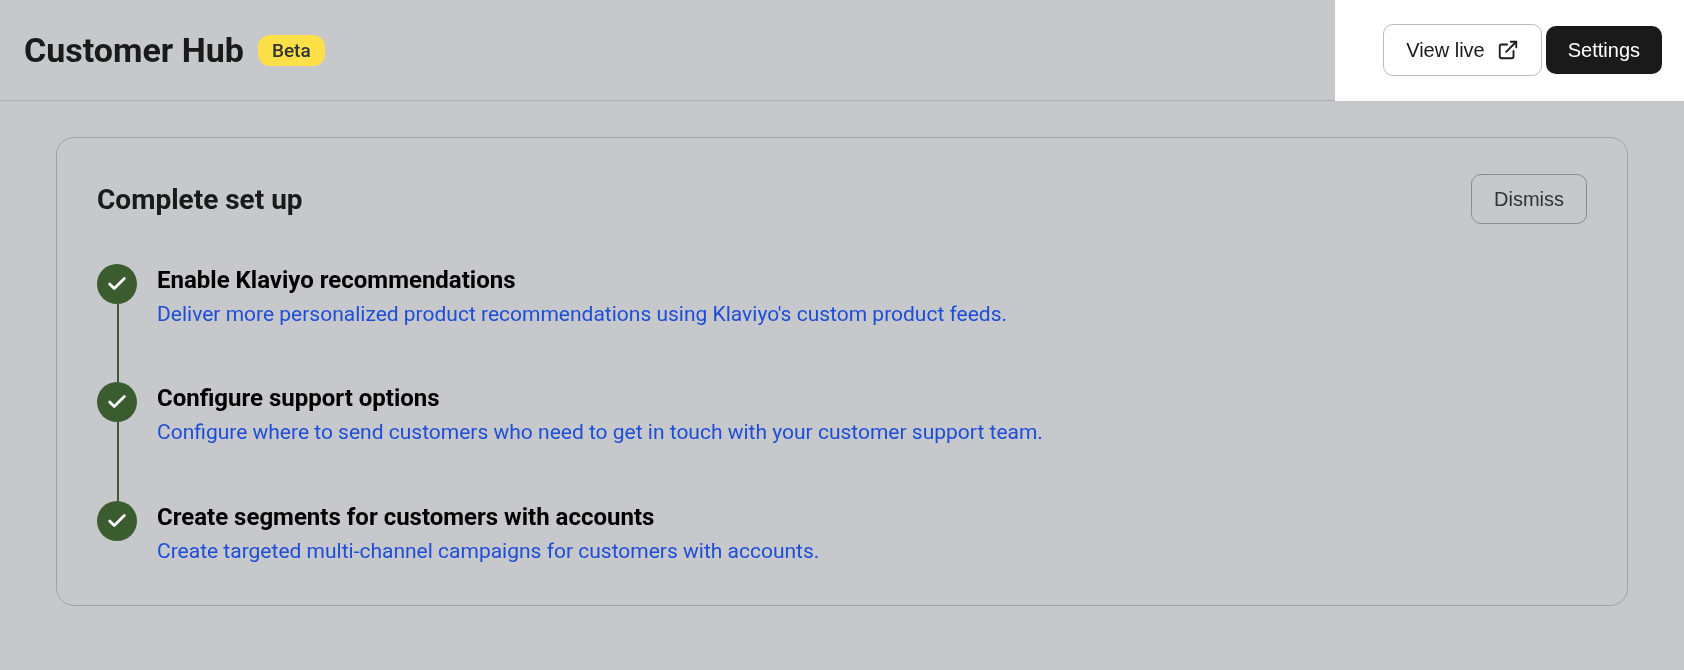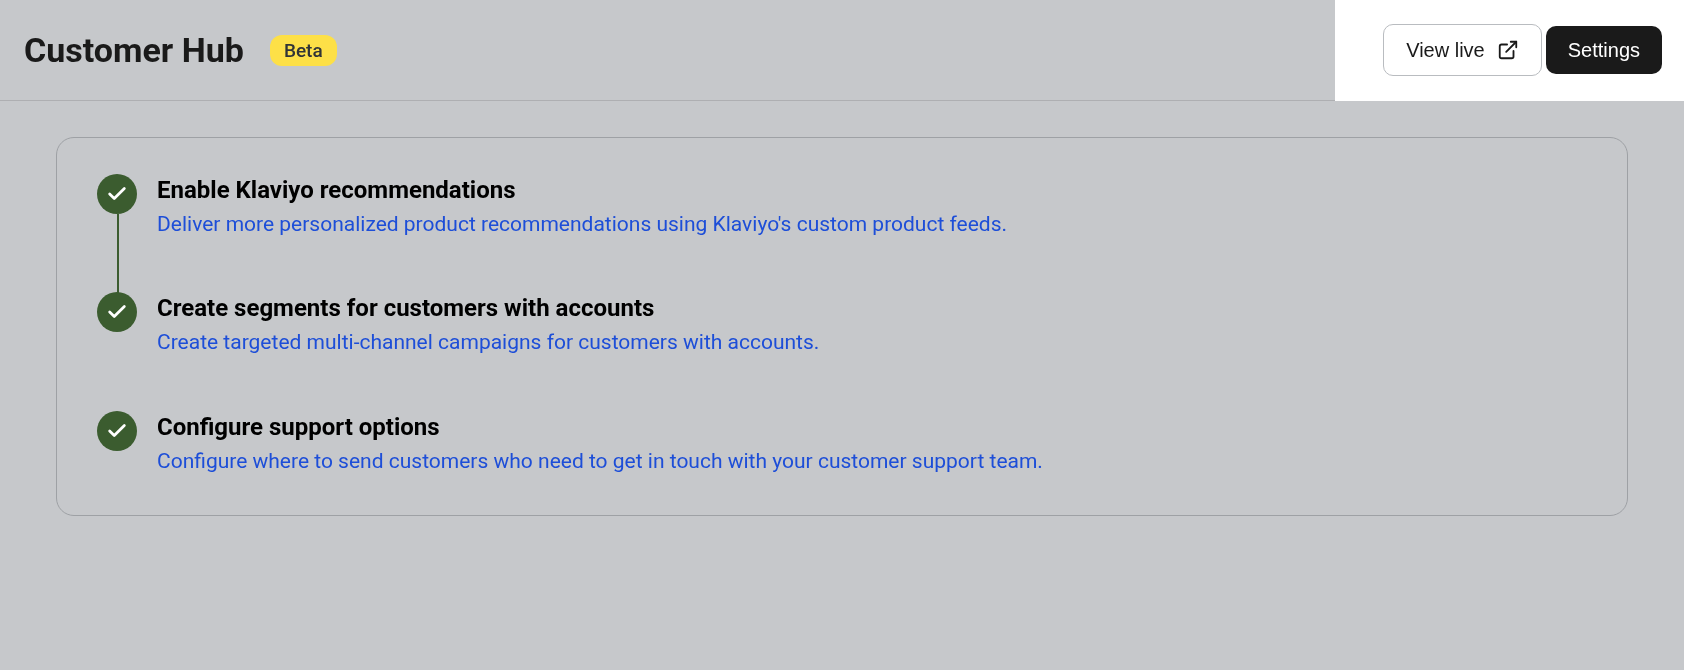--- a/index.html
+++ b/index.html
@@ -21,21 +21,21 @@
       display: flex;
       align-items: center;
       justify-content: space-between;
       padding: 0 0 0 24px;
       border-bottom: 1px solid rgba(0,0,0,0.12);
       height: 101px;
     }
     .header-left {
       display: flex;
       align-items: center;
-      gap: 26px;
+      gap: 14px;
     }
     .page-title {
       font-size: 34px;
       font-weight: 700;
       color: #1a1a1a;
     }
     .beta-badge {
       display: inline-flex;
       align-items: center;
       justify-content: center;
@@ -181,56 +181,60 @@
         <path d="M18 13v6a2 2 0 0 1-2 2H5a2 2 0 0 1-2-2V8a2 2 0 0 1 2-2h6"></path>
         <polyline points="15 3 21 3 21 9"></polyline>
         <line x1="10" y1="14" x2="21" y2="3"></line>
       </svg>
     </button>
     <button class="btn btn-dark">Settings</button>
   </div>
 </div>
 
 <div class="card">
+  <div class="card-header">
+    <h2 class="card-title">Complete set up</h2>
+    <button class="btn btn-outline-gray">Dismiss</button>
+  </div>
 
   <div class="steps">
 
     <div class="step">
       <div class="step-line"></div>
       <div class="step-dot">
         <svg class="check-svg" viewBox="0 0 24 24" fill="none" stroke="#ffffff" stroke-width="3" stroke-linecap="round" stroke-linejoin="round">
           <polyline points="20 6 9 17 4 12"></polyline>
         </svg>
       </div>
       <div class="step-content">
         <div class="step-title">Enable Klaviyo recommendations</div>
         <div class="step-desc">Deliver more personalized product recommendations using Klaviyo's custom product feeds.</div>
       </div>
     </div>
 
     <div class="step">
-
-      <div class="step-dot">
-        <svg class="check-svg" viewBox="0 0 24 24" fill="none" stroke="#ffffff" stroke-width="3" stroke-linecap="round" stroke-linejoin="round">
-          <polyline points="20 6 9 17 4 12"></polyline>
-        </svg>
-      </div>
-      <div class="step-content">
-        <div class="step-title">Create segments for customers with accounts</div>
-        <div class="step-desc">Create targeted multi-channel campaigns for customers with accounts.</div>
-      </div>
-    </div>
-
-    <div class="step">
       <div class="step-line"></div>
       <div class="step-dot">
         <svg class="check-svg" viewBox="0 0 24 24" fill="none" stroke="#ffffff" stroke-width="3" stroke-linecap="round" stroke-linejoin="round">
           <polyline points="20 6 9 17 4 12"></polyline>
         </svg>
       </div>
       <div class="step-content">
         <div class="step-title">Configure support options</div>
         <div class="step-desc">Configure where to send customers who need to get in touch with your customer support team.</div>
       </div>
     </div>
 
+    <div class="step">
+
+      <div class="step-dot">
+        <svg class="check-svg" viewBox="0 0 24 24" fill="none" stroke="#ffffff" stroke-width="3" stroke-linecap="round" stroke-linejoin="round">
+          <polyline points="20 6 9 17 4 12"></polyline>
+        </svg>
+      </div>
+      <div class="step-content">
+        <div class="step-title">Create segments for customers with accounts</div>
+        <div class="step-desc">Create targeted multi-channel campaigns for customers with accounts.</div>
+      </div>
+    </div>
+
   </div>
 </div>
 
 </body></html>

